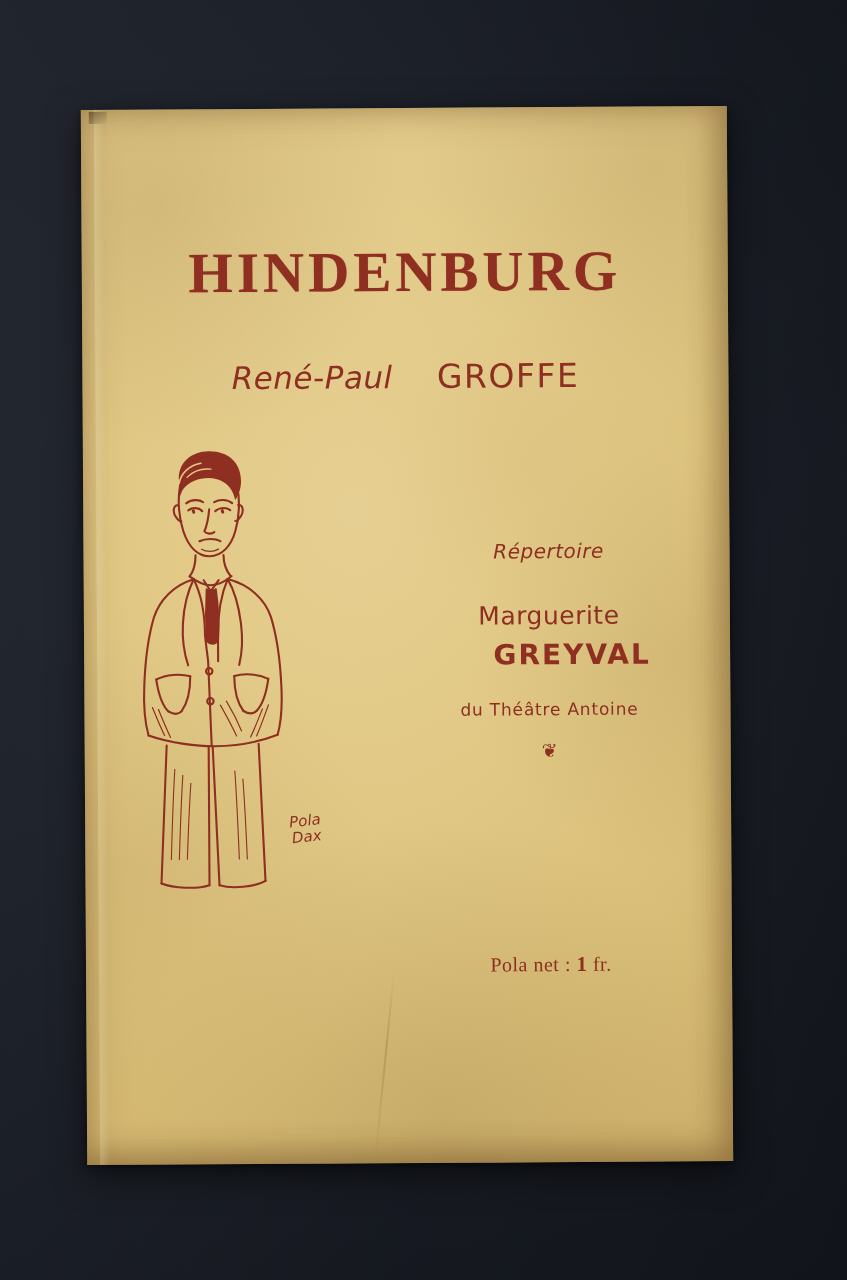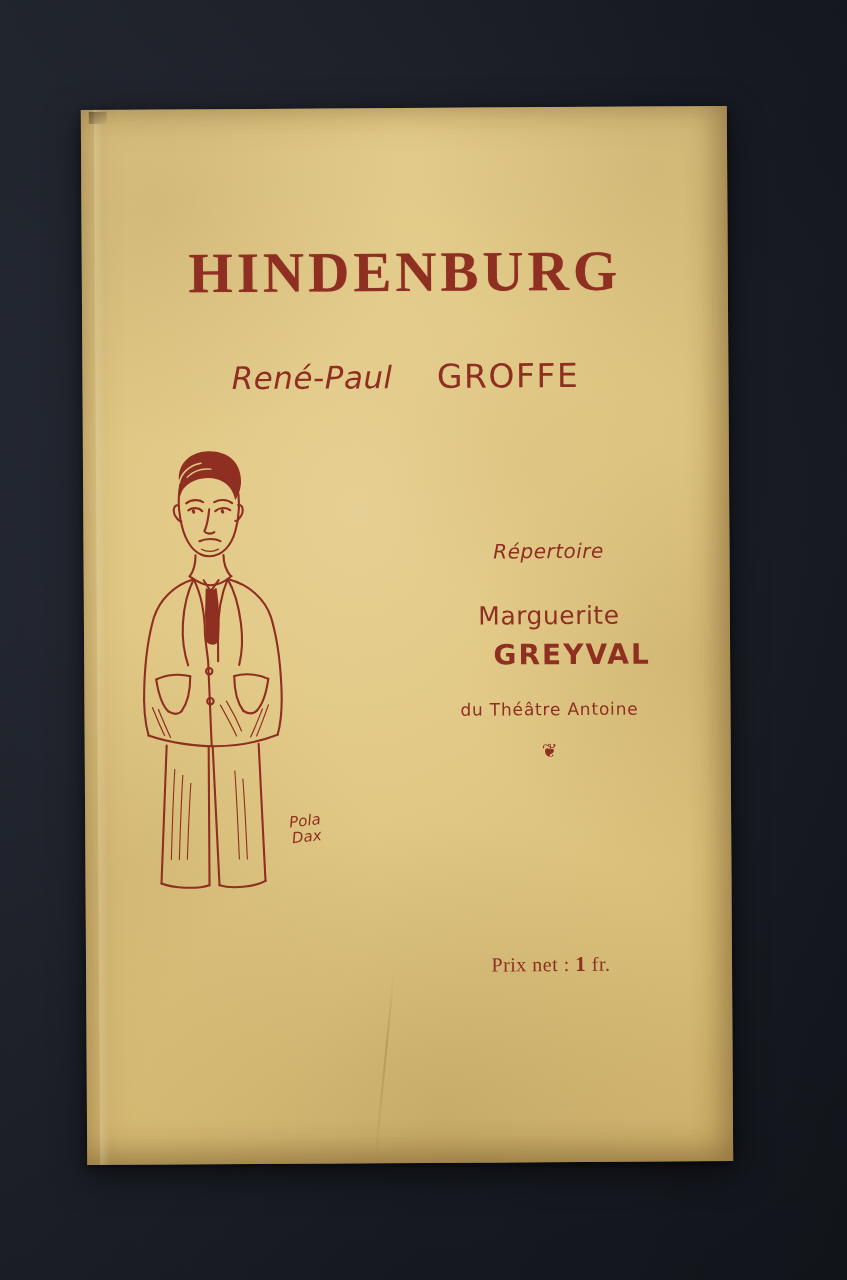--- a/index.html
+++ b/index.html
@@ -230,21 +230,21 @@
 
   <div id="credits">
     <div class="repertoire">Répertoire</div>
     <div class="star-first">Marguerite</div>
     <div class="star-last">GREYVAL</div>
     <div class="theatre">du Théâtre Antoine</div>
     <div id="ornament">❦</div>
   </div>
 
   <div id="price">
-    <span>Prix net :</span>
+    <span>Pola net :</span>
     <span class="amount">1</span>
     <span>fr.</span>
   </div>
 
   <svg id="drawing" viewBox="0 0 240 500">
     <g fill="none" stroke="#8e2f21" stroke-width="2.1" stroke-linecap="round" stroke-linejoin="round">
 
       <path d="M72 42 C70 24 84 12 102 12 C122 12 134 24 134 42 C134 50 131 57 128 61
                C126 50 120 43 110 40 C98 37 84 40 76 50 C74 53 73 57 72 60 Z" fill="#8e2f21" stroke="none"></path>
       <path d="M72 44 C74 34 82 26 94 24" stroke="#e1c885" stroke-width="1.6" fill="none"></path>

